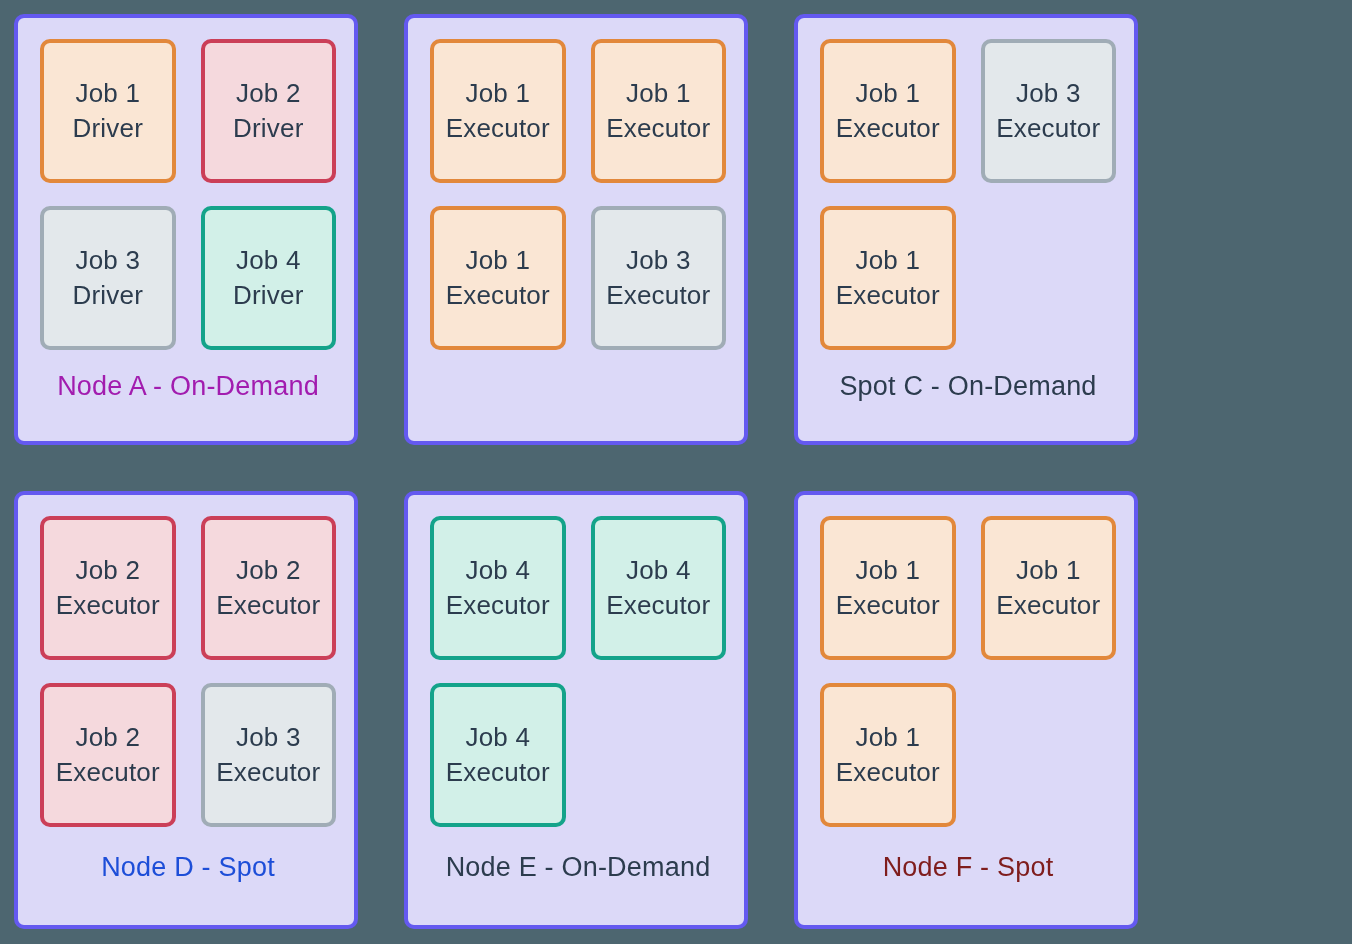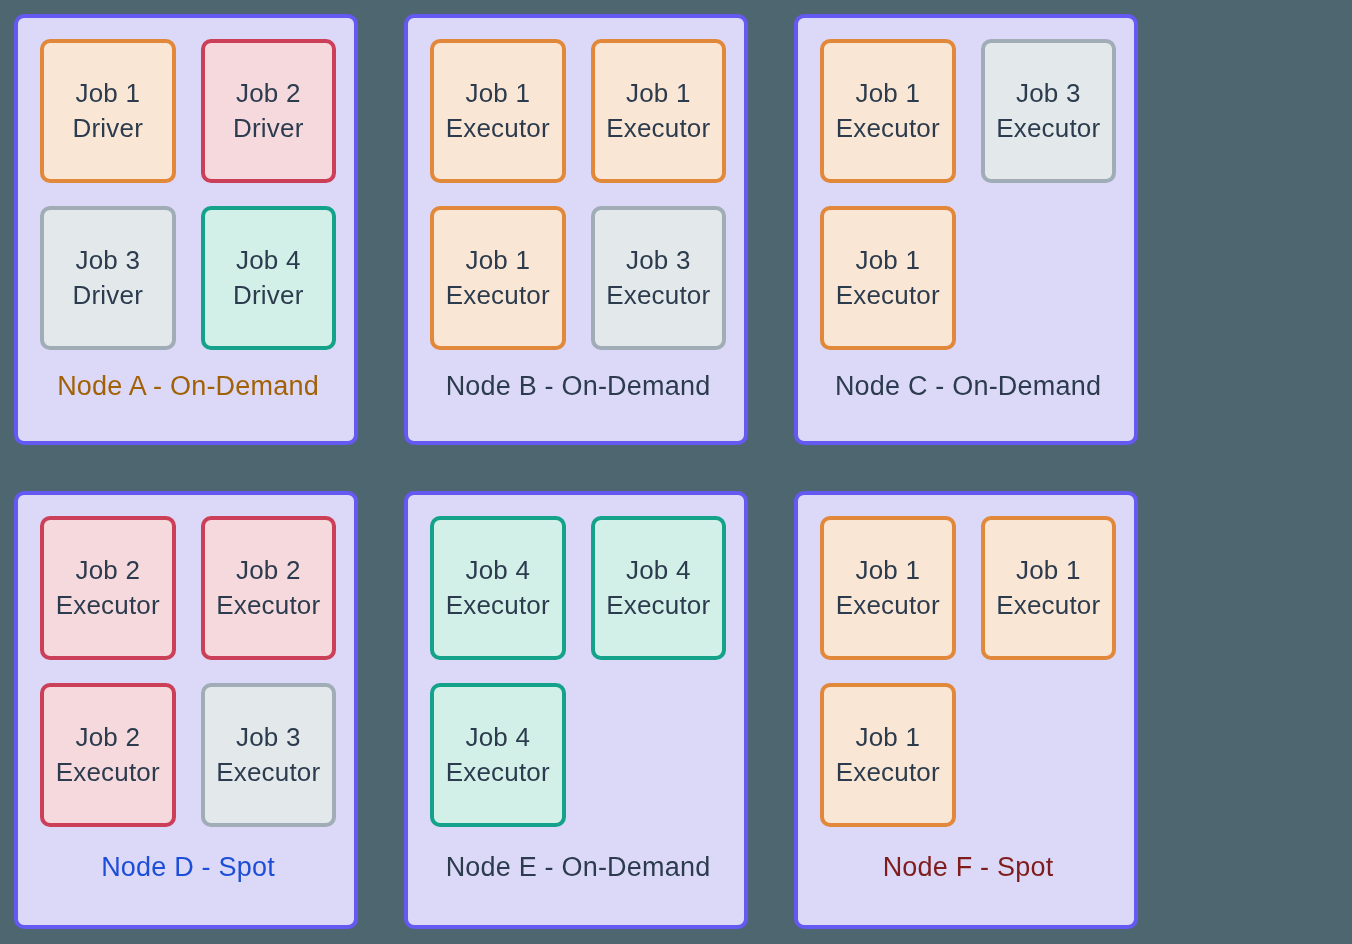--- a/index.html
+++ b/index.html
@@ -79,59 +79,58 @@
         </div>
         <div class="job-box" style="border-color: rgb(160, 172, 182); background: rgb(227, 232, 235); color: rgb(44, 60, 78);">
           <div>Job 3</div>
           <div>Driver</div>
         </div>
         <div class="job-box" style="border-color: rgb(20, 163, 138); background: rgb(210, 240, 232); color: rgb(44, 60, 78);">
           <div>Job 4</div>
           <div>Driver</div>
         </div>
       </div>
-      <div class="node-label" style="color: #a16207;">Node A - On-Demand</div>
+      <div class="node-label" style="color: #a21caf;">Node A - On-Demand</div>
     </div>
     <div class="node" style="border-color: rgb(100, 89, 240); background: rgb(220, 217, 248);">
       <div class="job-grid">
         <div class="job-box" style="border-color: rgb(226, 136, 59); background: rgb(250, 230, 212); color: rgb(44, 60, 78);">
           <div>Job 1</div>
           <div>Executor</div>
         </div>
         <div class="job-box" style="border-color: rgb(226, 136, 59); background: rgb(250, 230, 212); color: rgb(44, 60, 78);">
           <div>Job 1</div>
           <div>Executor</div>
         </div>
         <div class="job-box" style="border-color: rgb(226, 136, 59); background: rgb(250, 230, 212); color: rgb(44, 60, 78);">
           <div>Job 1</div>
           <div>Executor</div>
         </div>
         <div class="job-box" style="border-color: rgb(160, 172, 182); background: rgb(227, 232, 235); color: rgb(44, 60, 78);">
           <div>Job 3</div>
           <div>Executor</div>
         </div>
       </div>
-      <div class="node-label" style="color: rgb(44, 60, 78);">Node B - On-Demand</div>
     </div>
     <div class="node" style="border-color: rgb(100, 89, 240); background: rgb(220, 217, 248);">
       <div class="job-grid">
         <div class="job-box" style="border-color: rgb(226, 136, 59); background: rgb(250, 230, 212); color: rgb(44, 60, 78);">
           <div>Job 1</div>
           <div>Executor</div>
         </div>
         <div class="job-box" style="border-color: rgb(160, 172, 182); background: rgb(227, 232, 235); color: rgb(44, 60, 78);">
           <div>Job 3</div>
           <div>Executor</div>
         </div>
         <div class="job-box" style="border-color: rgb(226, 136, 59); background: rgb(250, 230, 212); color: rgb(44, 60, 78);">
           <div>Job 1</div>
           <div>Executor</div>
         </div>
       </div>
-      <div class="node-label" style="color: rgb(44, 60, 78);">Node C - On-Demand</div>
+      <div class="node-label" style="color: rgb(44, 60, 78);">Spot C - On-Demand</div>
     </div>
     <div class="node" style="border-color: rgb(100, 89, 240); background: rgb(220, 217, 248);">
       <div class="job-grid">
         <div class="job-box" style="border-color: rgb(203, 63, 88); background: rgb(245, 217, 221); color: rgb(44, 60, 78);">
           <div>Job 2</div>
           <div>Executor</div>
         </div>
         <div class="job-box" style="border-color: rgb(203, 63, 88); background: rgb(245, 217, 221); color: rgb(44, 60, 78);">
           <div>Job 2</div>
           <div>Executor</div>

